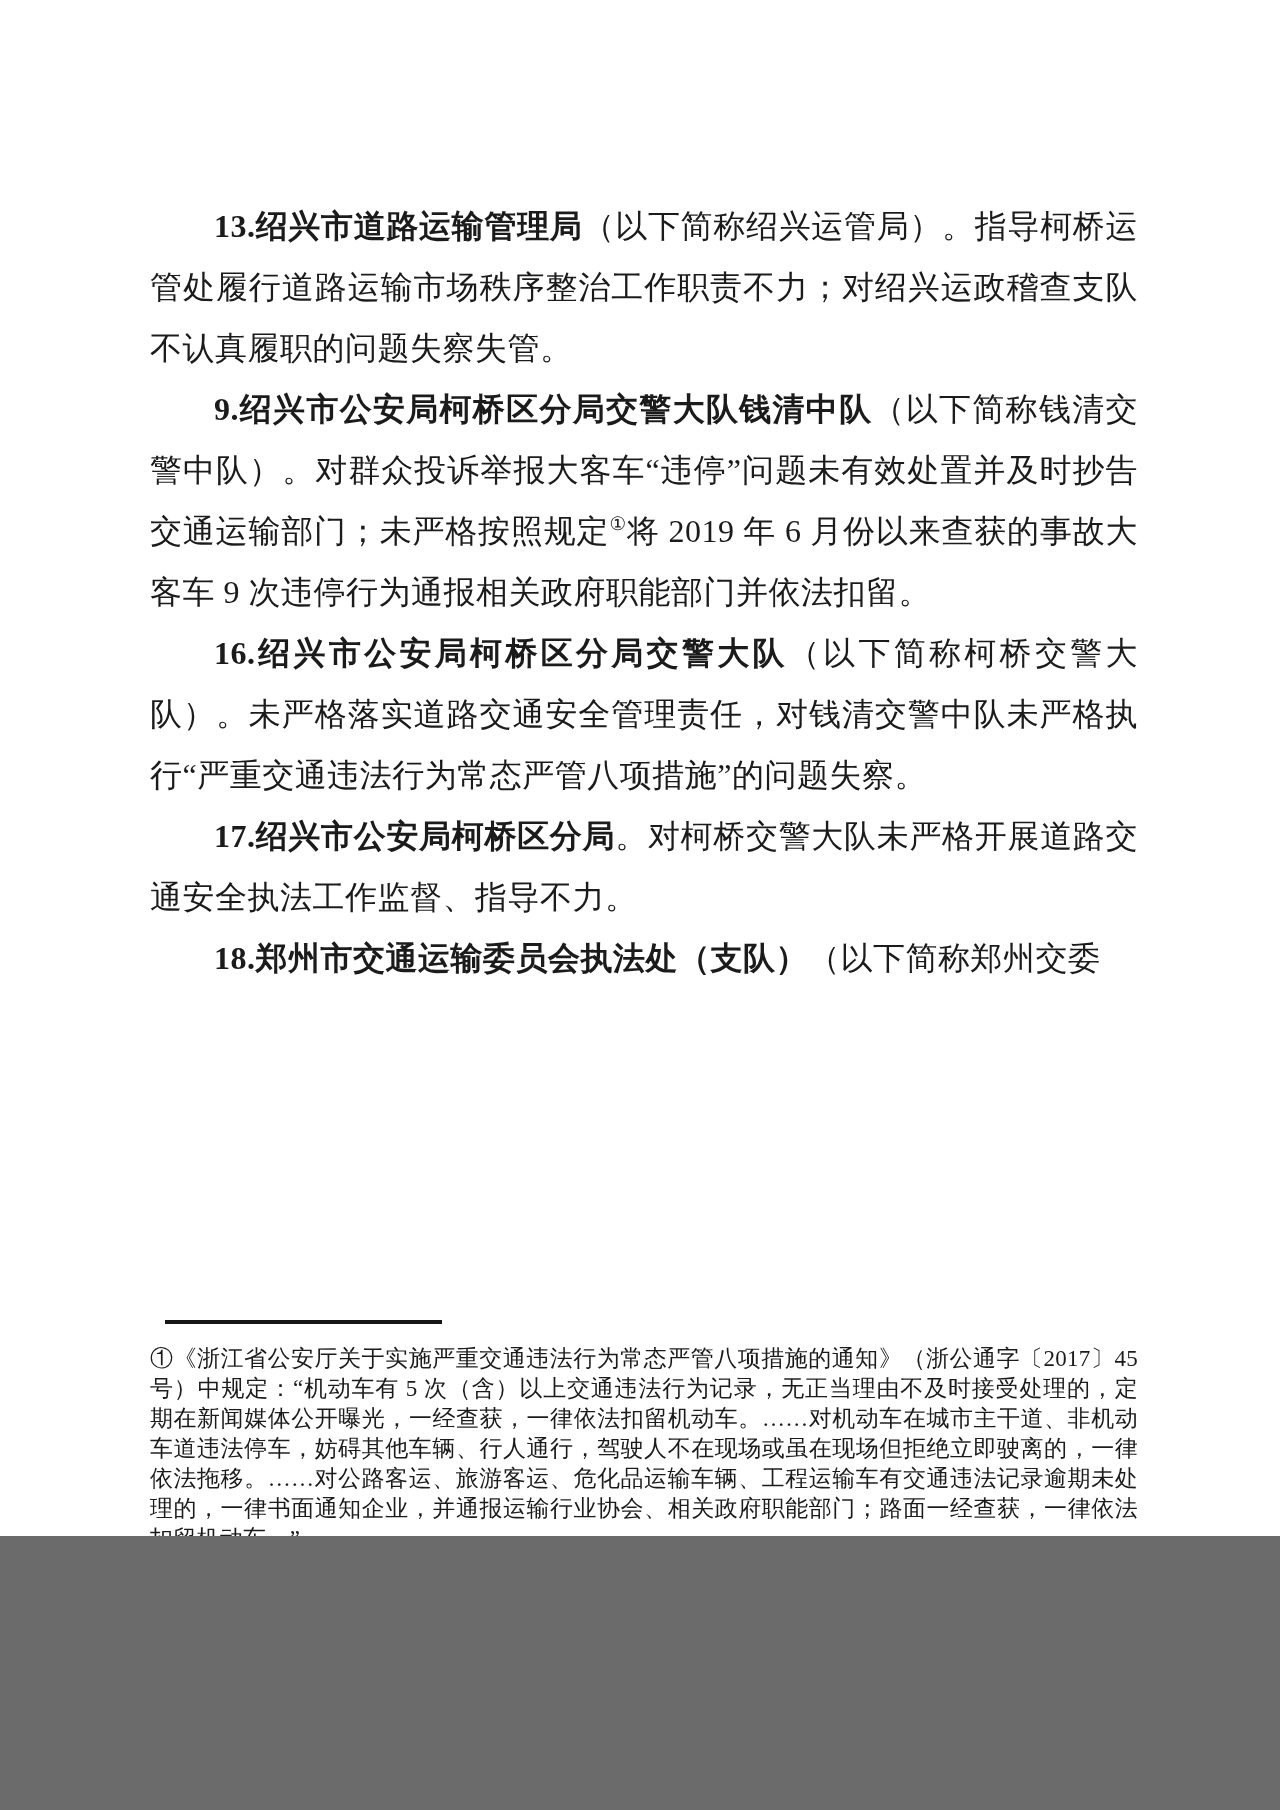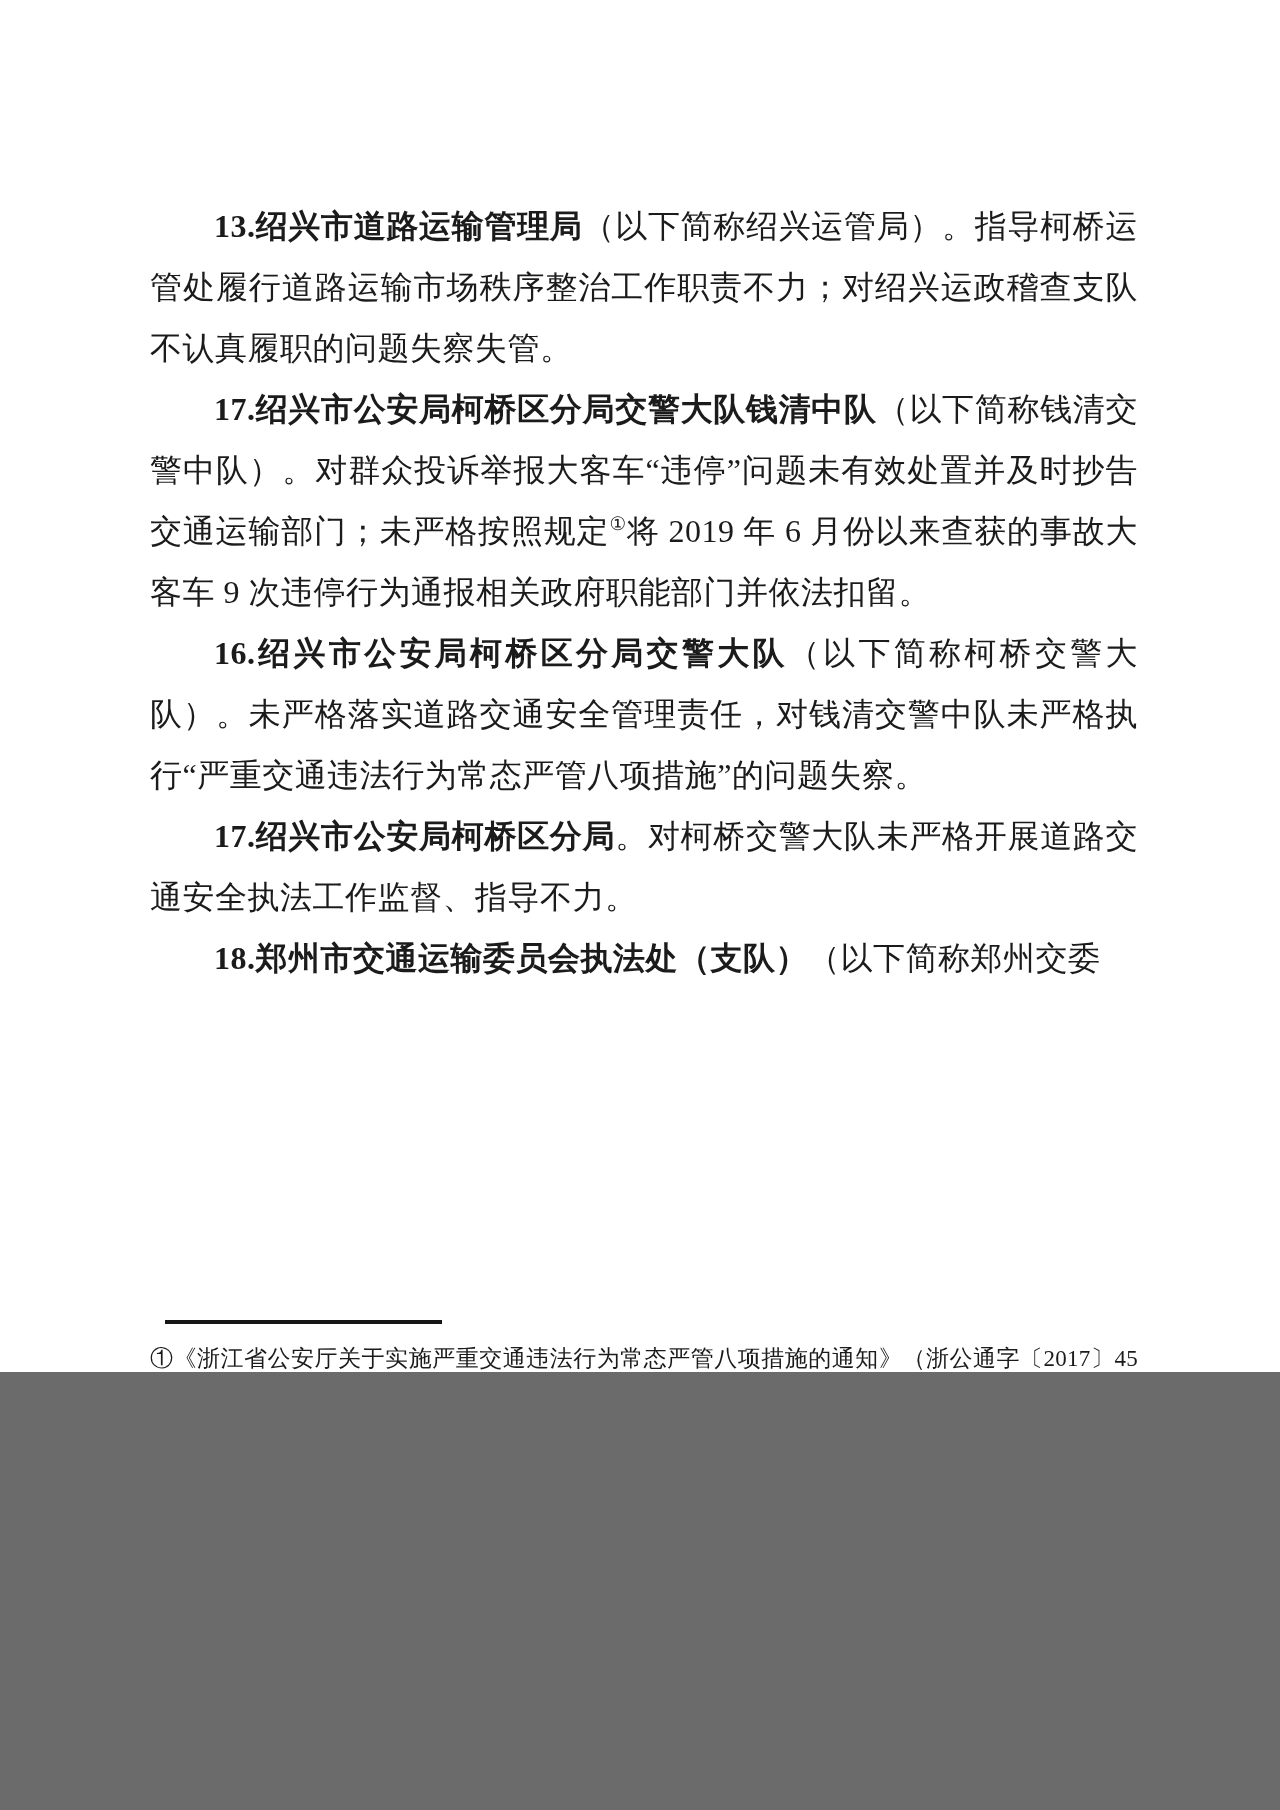--- a/index.html
+++ b/index.html
@@ -3,21 +3,21 @@
 <meta charset="utf-8">
 <style>
   html, body {
     margin: 0;
     padding: 0;
     background: #6b6b6b;
   }
   .page {
     position: relative;
     width: 1280px;
-    height: 1372px;
+    height: 1536px;
     margin: 0 auto;
     background: #ffffff;
     overflow: hidden;
     color: #1b1b1b;
     font-family: "Liberation Serif", "DejaVu Serif", serif;
   }
   .doc-body {
     position: absolute;
     left: 150px;
     top: 196px;
@@ -74,21 +74,21 @@
   }
 </style>
 </head>
 <body>
 
 <div class="page">
 
   <main class="doc-body">
     <section>
         <p class="para"><span class="seg-bold">13.绍兴市道路运输管理局</span><span class="seg-regular">（以下简称绍兴运管局）。指导柯桥运管处履行道路运输市场秩序整治工作职责不力；对绍兴运政稽查支队不认真履职的问题失察失管。</span></p>
-        <p class="para"><span class="seg-bold">17.绍兴市公安局柯桥区分局交警大队钱清中队</span><span class="seg-regular">（以下简称钱清交警中队）。对群众投诉举报大客车“违停”问题未有效处置并及时抄告交通运输部门；未严格按照规定</span><span class="seg-superscript">①</span><span class="seg-regular">将 2019 年 6 月份以来查获的事故大客车 9 次违停行为通报相关政府职能部门并依法扣留。</span></p>
+        <p class="para"><span class="seg-bold">9.绍兴市公安局柯桥区分局交警大队钱清中队</span><span class="seg-regular">（以下简称钱清交警中队）。对群众投诉举报大客车“违停”问题未有效处置并及时抄告交通运输部门；未严格按照规定</span><span class="seg-superscript">①</span><span class="seg-regular">将 2019 年 6 月份以来查获的事故大客车 9 次违停行为通报相关政府职能部门并依法扣留。</span></p>
         <p class="para"><span class="seg-bold">16.绍兴市公安局柯桥区分局交警大队</span><span class="seg-regular">（以下简称柯桥交警大队）。未严格落实道路交通安全管理责任，对钱清交警中队未严格执行“严重交通违法行为常态严管八项措施”的问题失察。</span></p>
         <p class="para"><span class="seg-bold">17.绍兴市公安局柯桥区分局</span><span class="seg-regular">。对柯桥交警大队未严格开展道路交通安全执法工作监督、指导不力。</span></p>
         <p class="para"><span class="seg-bold">18.郑州市交通运输委员会执法处（支队）</span><span class="seg-regular">（以下简称郑州交委</span></p>
       </section>
   </main>
 
   <section class="footnote-area">
     <div class="footnote-divider"></div>
     <p class="footnote-text"><span>①</span><span>《浙江省公安厅关于实施严重交通违法行为常态严管八项措施的通知》（浙公通字〔2017〕45 号）中规定：“机动车有 5 次（含）以上交通违法行为记录，无正当理由不及时接受处理的，定期在新闻媒体公开曝光，一经查获，一律依法扣留机动车。……对机动车在城市主干道、非机动车道违法停车，妨碍其他车辆、行人通行，驾驶人不在现场或虽在现场但拒绝立即驶离的，一律依法拖移。……对公路客运、旅游客运、危化品运输车辆、工程运输车有交通违法记录逾期未处理的，一律书面通知企业，并通报运输行业协会、相关政府职能部门；路面一经查获，一律依法扣留机动车。”</span></p>
   </section>

